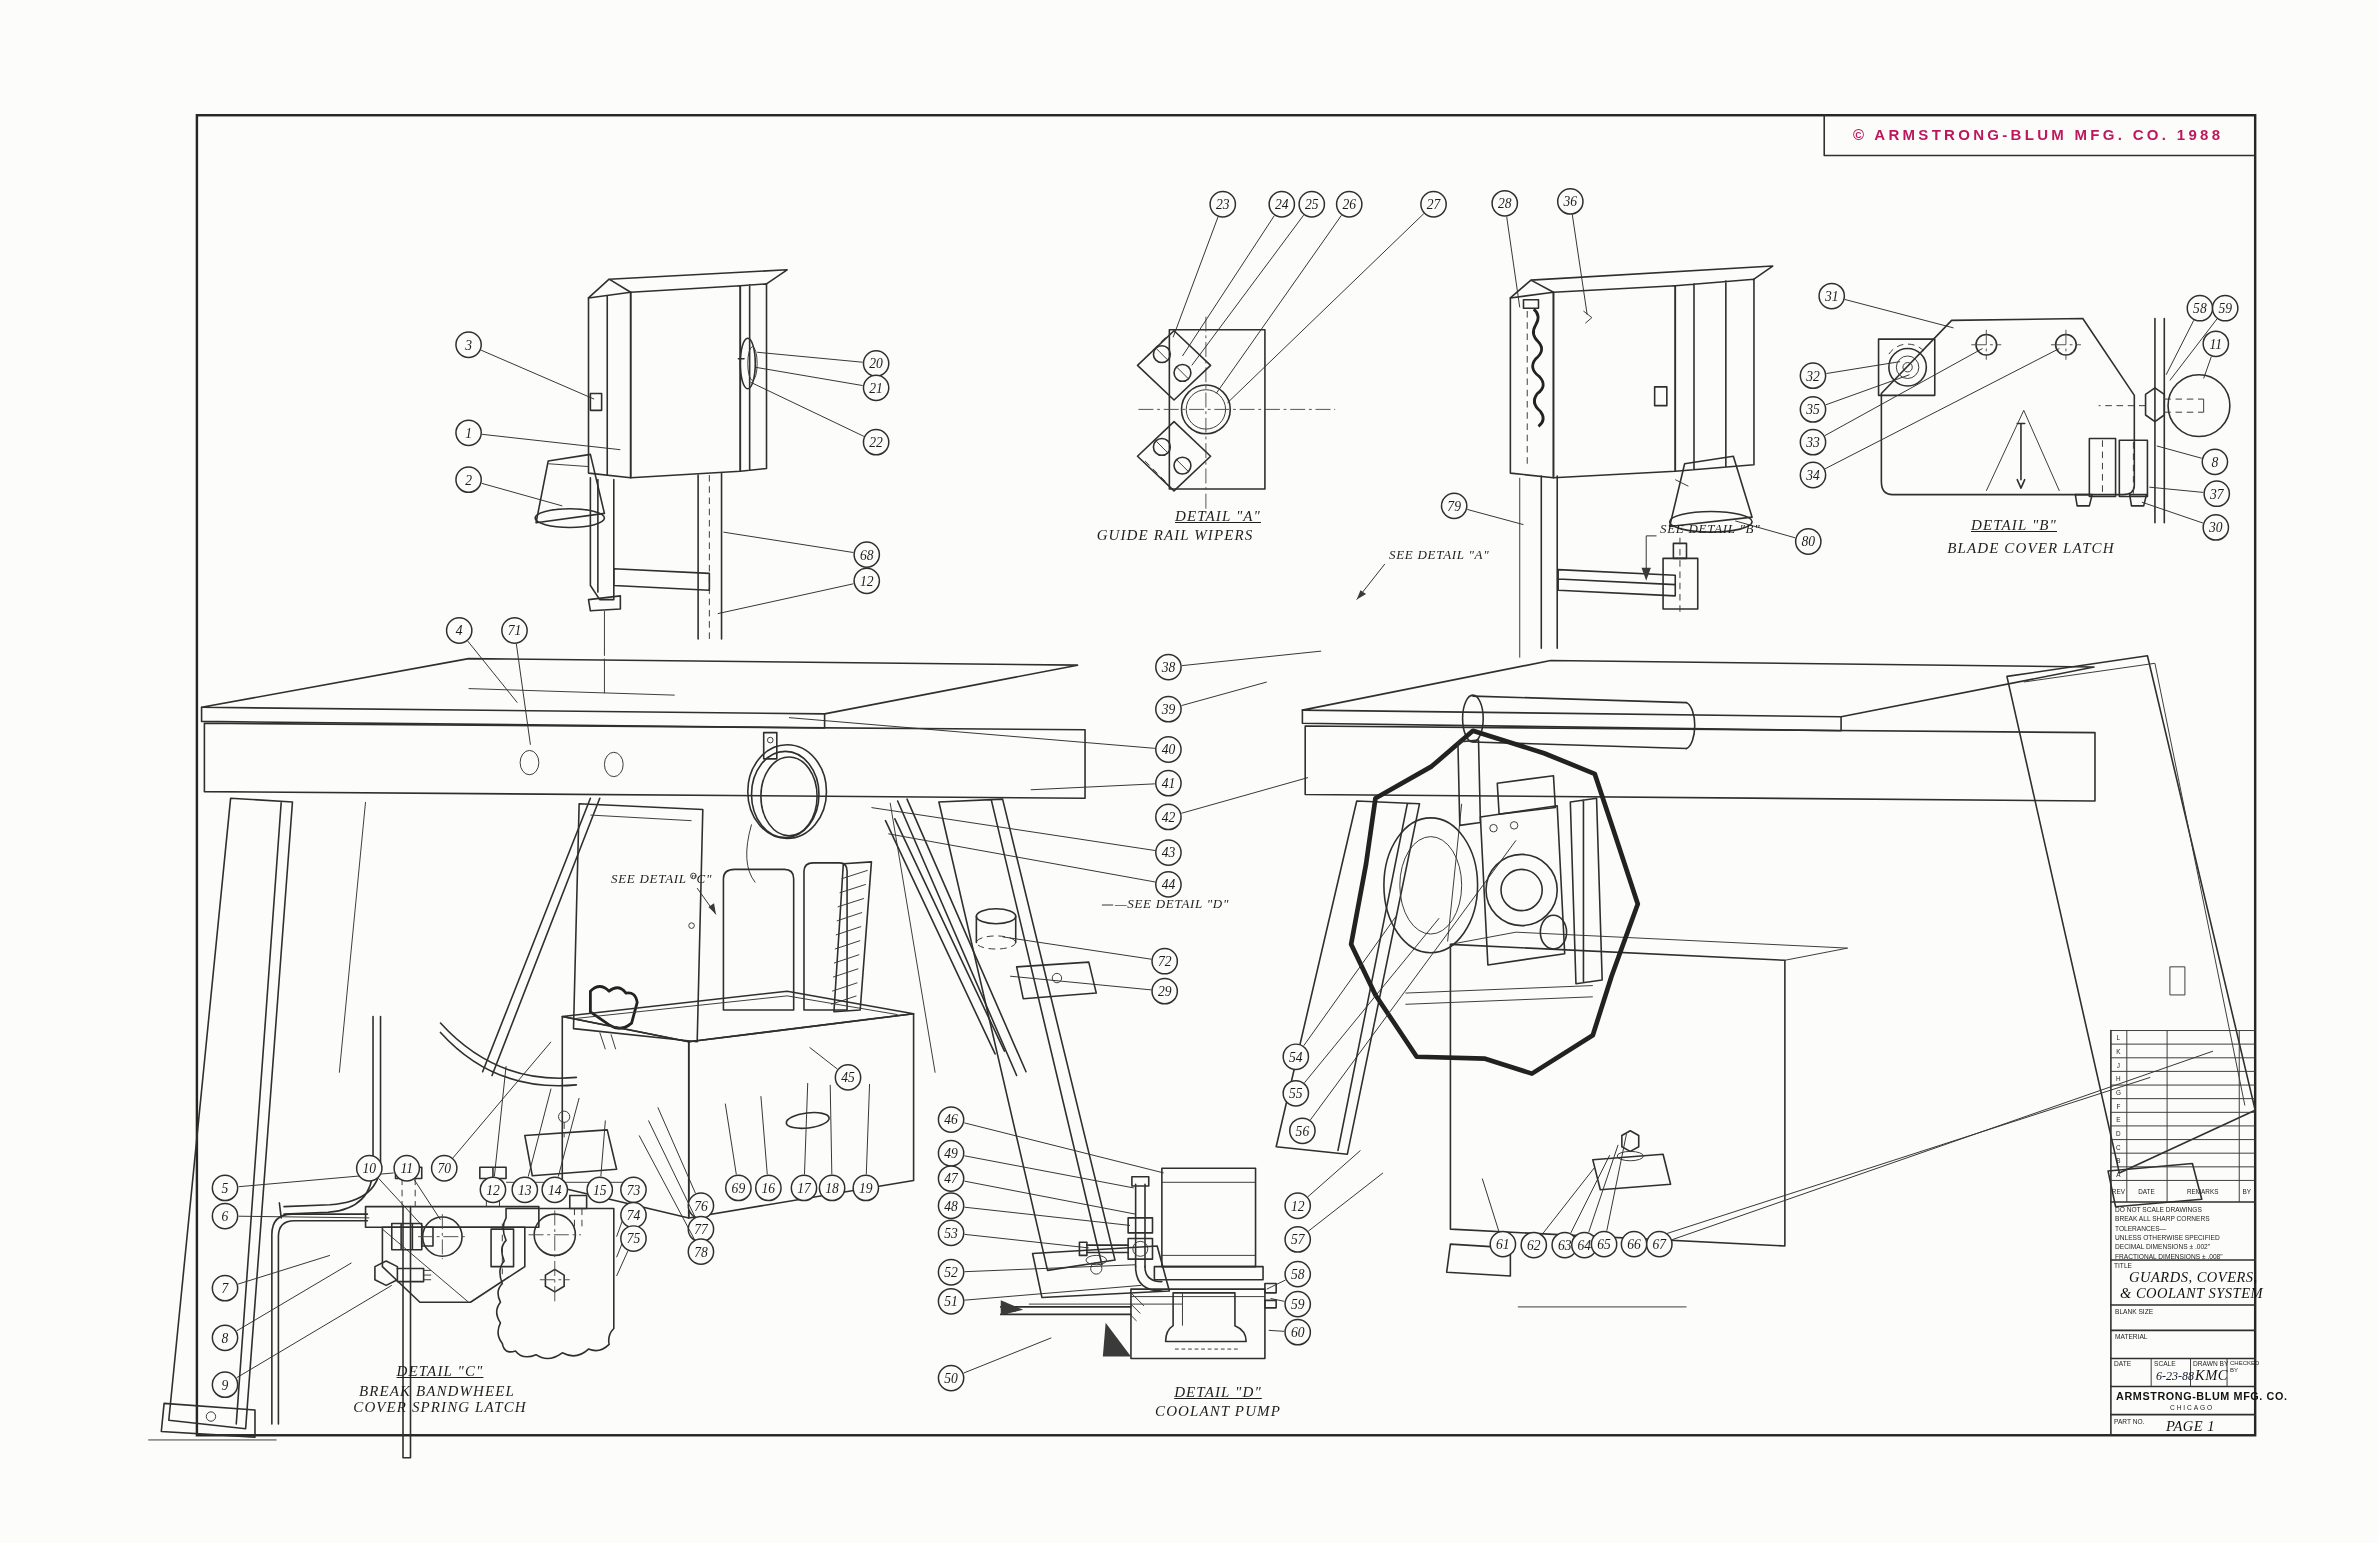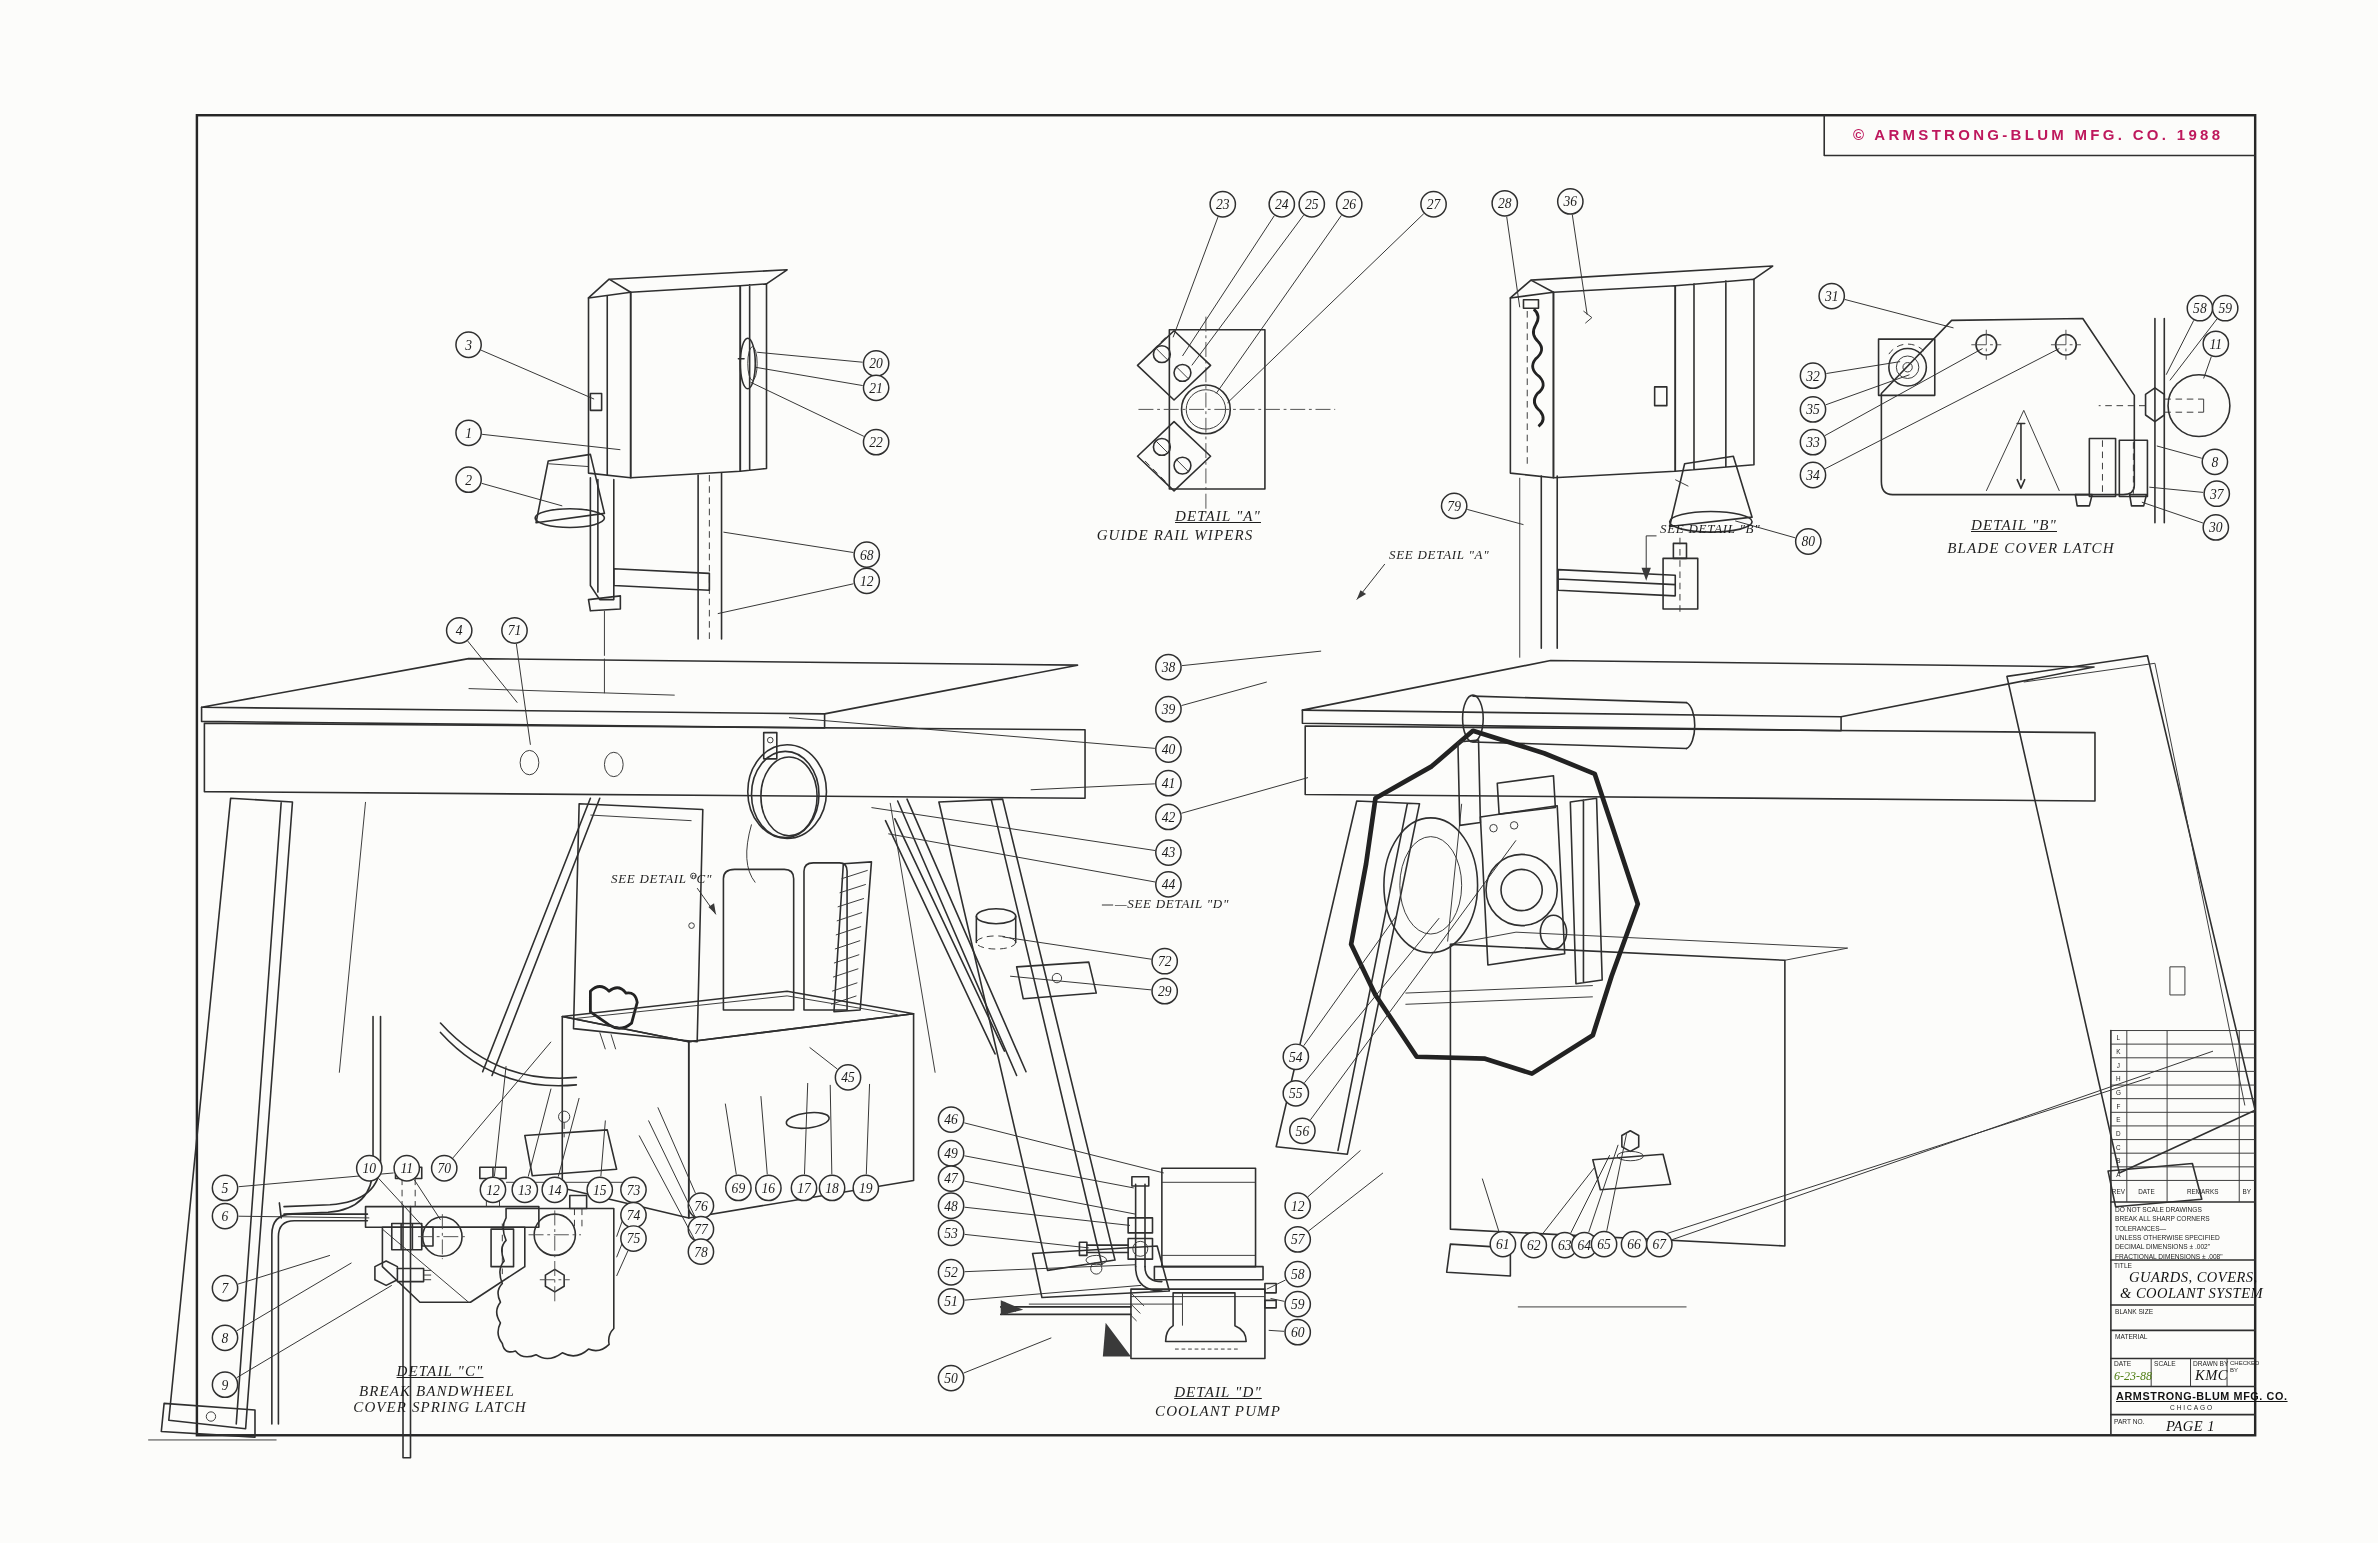--- a/index.html
+++ b/index.html
@@ -18,23 +18,23 @@
   .balloon-num{font:italic 14.5px "Liberation Serif",serif;fill:#1d1d1d;text-anchor:middle;}
   .tb-small{font:6.8px "Liberation Sans",sans-serif;fill:#222;text-anchor:middle;}
   .hand{position:absolute;font:italic 15px "Liberation Serif",serif;color:#1e1e1e;
         letter-spacing:1.1px;white-space:nowrap;}
   .ctr{transform:translateX(-50%);}
   .u{text-decoration:underline;}
   .note{position:absolute;font:italic 13px "Liberation Serif",serif;color:#1e1e1e;
         letter-spacing:0.7px;white-space:nowrap;}
   .tb-lab{position:absolute;font:6.6px "Liberation Sans",sans-serif;color:#222;white-space:nowrap;}
   .tb-lab2{position:absolute;font:6px "Liberation Sans",sans-serif;color:#222;width:24px;line-height:6.6px;}
-  .tb-val{position:absolute;font:italic 12px "Liberation Serif",serif;color:#4d7c0f;white-space:nowrap;}
+  .tb-val{position:absolute;font:italic 12px "Liberation Serif",serif;color:#0f172a;white-space:nowrap;margin-left:42px;}
   .tb-big{position:absolute;font:italic 14.5px "Liberation Serif",serif;color:#111;white-space:nowrap;letter-spacing:0.5px;}
-  .tb-co{position:absolute;font:bold 10.8px "Liberation Sans",sans-serif;color:#111;white-space:nowrap;letter-spacing:0.6px;text-decoration:underline;}
+  .tb-co{position:absolute;font:bold 10.8px "Liberation Sans",sans-serif;color:#111;white-space:nowrap;letter-spacing:0.6px;}
   .copyright{position:absolute;font:bold 15px "Liberation Sans",sans-serif;color:#be185d;
              letter-spacing:3.3px;white-space:nowrap;}
 </style>
 </head>
 <body>
 
 <div id="sheet">
 
 <svg width="2379" height="1543" viewBox="0 0 2539 1647">
 

